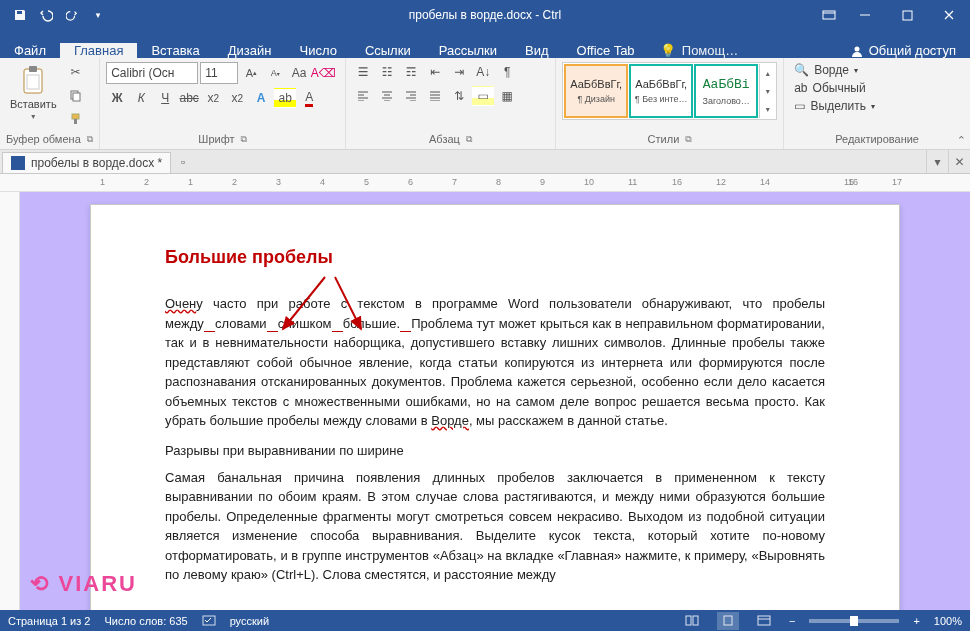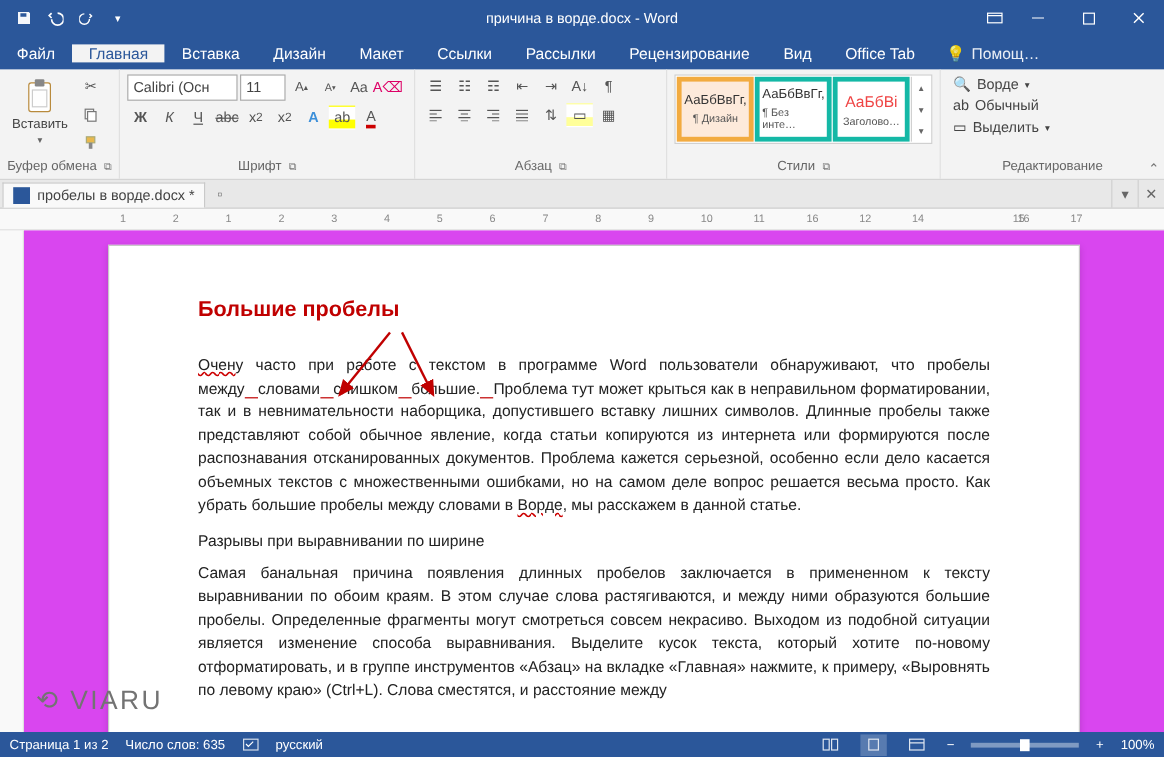--- a/index.html
+++ b/index.html
@@ -5,78 +5,78 @@
 * { box-sizing: border-box; margin: 0; padding: 0; }
 body { font-family: "Segoe UI", Tahoma, sans-serif; font-size: 12px; background: #fff; width: 970px; height: 631px; overflow: hidden; }
 .titlebar { background: #2b579a; color: #fff; height: 30px; display: flex; align-items: center; position: relative; }
 .qat { display: flex; gap: 2px; padding-left: 8px; align-items: center; }
 .qat-btn { width: 24px; height: 24px; display: flex; align-items: center; justify-content: center; color: #fff; }
 .title-center { position: absolute; left: 50%; transform: translateX(-50%); font-size: 12px; }
 .win-controls { margin-left: auto; display: flex; }
 .win-btn { width: 42px; height: 30px; display: flex; align-items: center; justify-content: center; color: #fff; font-size: 11px; }
 .ribbon-help { width: 30px; text-align:center; }
 
-.menubar { background: #2b579a; height: 28px; display: flex; align-items: center; color: #fff; }
+.menubar { background: #2b579a; height: 28px; display: flex; align-items: flex-end; color: #fff; }
 .tab { padding: 0 14px; display: flex; align-items: center; font-size: 13px; cursor: pointer; }
 .tab.file { font-weight: normal; }
 .tab.active { background: #f3f3f3; color: #2b579a; }
 .tell-me { display: flex; align-items: center; gap: 5px; padding: 0 12px; font-size: 13px; opacity: .9; }
 .share-btn { margin-left: auto; display: flex; align-items: center; gap: 5px; padding: 0 14px; font-size: 13px; }
 
 .ribbon { background: #f3f3f3; height: 92px; border-bottom: 1px solid #d4d4d4; display: flex; position: relative; }
 .group { border-right: 1px solid #e0e0e0; padding: 4px 6px 2px; display: flex; flex-direction: column; position: relative; }
 .group-body { flex: 1; display: flex; align-items: flex-start; gap: 4px; }
 .group-label { font-size: 11px; color: #666; text-align: center; height: 16px; display:flex; align-items:center; justify-content:center; gap:6px;}
 .group-launcher { font-size: 9px; color: #777; }
 .big-btn { display: flex; flex-direction: column; align-items: center; gap: 2px; padding: 2px 4px; font-size: 11px; color: #444; }
 .big-icon { width: 32px; height: 32px; display: flex; align-items: center; justify-content: center; font-size: 22px; }
 .small-row { display: flex; gap: 2px; align-items:center;}
 .small-btn { width: 22px; height: 20px; display: flex; align-items: center; justify-content: center; border: 1px solid transparent; color: #555; font-size: 12px;}
 .font-name { width: 92px; height: 22px; border: 1px solid #ababab; background:#fff; padding: 0 4px; font-size: 12px; color:#444;}
 .font-size { width: 38px; height: 22px; border: 1px solid #ababab; background:#fff; padding: 0 4px; font-size: 12px; color:#444;}
 .stack { display:flex; flex-direction:column; gap:3px;}
 .style-gallery { display:flex; gap:1px; border:1px solid #d0d0d0; background:#fff; padding:1px;}
-.style-item { width:64px; height:54px; border:4px solid #14b8a6; display:flex; flex-direction:column; align-items:center; justify-content:center; font-size:9px; color:#555; padding:2px;}
+.style-item { width:64px; height:54px; border:2px solid #14b8a6; display:flex; flex-direction:column; align-items:center; justify-content:center; font-size:9px; color:#555; padding:2px;}
 .style-item.sel { border-color:#f2ab40; background:#fdeadb;}
 .style-preview { font-size:11px; color:#333; margin-bottom:4px;}
-.style-item.heading .style-preview { color:#ef4444; font-size:13px;}
+.style-item.heading .style-preview { color:#15803d; font-size:13px;font-family:Liberation Mono, monospace;}
 .gallery-more { width:16px; display:flex; flex-direction:column; border-left:1px solid #d0d0d0;}
 .gallery-more div{flex:1; display:flex;align-items:center;justify-content:center;font-size:8px;color:#666;}
 .editing-stack { display:flex; flex-direction:column; gap:2px; font-size:12px; color:#444;}
 .editing-item{display:flex;align-items:center;gap:5px;padding:1px 4px;}
 .collapse-ribbon{position:absolute;right:4px;bottom:2px;font-size:11px;color:#777;}
 
 .doc-tabs { height: 24px; background: #e8e8e8; border-bottom: 1px solid #c9c9c9; display:flex; align-items:stretch;}
 .doc-tab { background:#f9f9f9; border:1px solid #c9c9c9; border-bottom:none; display:flex; align-items:center; gap:6px; padding:0 8px; font-size:12px; color:#444; margin-left:2px; margin-top:2px;}
 .doc-tab-icon{width:14px;height:14px;background:#2b579a;display:inline-block;}
 .doc-newtab{width:24px;display:flex;align-items:center;justify-content:center;color:#666;}
 .doc-tabs-right{margin-left:auto;display:flex;}
 .doc-tabs-right div{width:22px;display:flex;align-items:center;justify-content:center;color:#666;border-left:1px solid #d0d0d0;}
 
 .ruler-h { height: 18px; background:#f9f9f9; border-bottom:1px solid #e0e0e0; position:relative; font-size:9px; color:#888; overflow:hidden;}
 .ruler-h .tick{position:absolute;top:3px;}
 
 .workspace { display:flex; height: 418px; background:#ffffff;}
 .ruler-v { width:20px; background:#f9f9f9; border-right:1px solid #e0e0e0;}
-.page-area { flex:1; background:#d946ef; overflow:hidden; position:relative;}
+.page-area { flex:1; background:#c4b5fd; overflow:hidden; position:relative;}
 .page { width: 810px; margin: 12px auto 0; background:#fff; border:1px solid #c8c8c8; box-shadow:0 2px 6px rgba(0,0,0,.15); padding: 42px 74px 20px; min-height: 560px; position:relative;}
 .annotation-title { color:#c00000; font-size:18px; font-weight:600; margin-bottom:26px;}
 .body-text { font-size:13px; color:#222; line-height:1.5; text-align:justify;}
 .para { margin-bottom:12px;}
 .subhead{font-size:13px;color:#222;margin-bottom:10px;}
 .err{border-bottom:1px wavy #c00;text-decoration:underline wavy #c00;}
 .sp{border-bottom:1.5px solid #c00000;}
 
 .statusbar { height: 21px; background:#2b579a; color:#fff; display:flex; align-items:center; font-size:11px; padding:0 8px; gap:14px;}
 .statusbar .spacer{flex:1;}
 .status-item{display:flex;align-items:center;gap:4px;}
 .zoom-slider{width:90px;height:4px;background:rgba(255,255,255,.4);position:relative;}
 .zoom-slider::after{content:"";width:8px;height:10px;background:#fff;position:absolute;left:45%;top:-3px;}
 .view-btn{width:22px;height:18px;display:flex;align-items:center;justify-content:center;opacity:.85;}
-.watermark{position:absolute;left:30px;bottom:34px;color:#737373;font-size:22px;font-weight:400;letter-spacing:2px;pointer-events:none;margin-top:32px;}
+.watermark{position:absolute;left:30px;bottom:34px;color:#ec4899;font-size:22px;font-weight:700;letter-spacing:2px;pointer-events:none;margin-top:32px;}
 svg{display:block;}
 </style>
 </head>
 <body>
 
 <div class="titlebar">
   <div class="qat">
     <div class="qat-btn">
         <svg width="14" height="14" viewBox="0 0 14 14">
           <path fill="#fff" d="M2 2h9l1 1v9H2zM4 3v3h5V3zM4 8h6v3H4z" opacity=".95"></path>
@@ -87,21 +87,21 @@
           <path fill="none" stroke="#fff" stroke-width="1.4" d="M9 3a5 5 0 11-5 5M4 3l-2 2 2 2"></path>
         </svg>
       </div>
     <div class="qat-btn">
         <svg width="12" height="12" viewBox="0 0 14 14">
           <path fill="none" stroke="#fff" stroke-width="1.4" d="M5 3a5 5 0 105 5M10 3l2 2-2 2"></path>
         </svg>
       </div>
     <div class="qat-btn" style="font-size:9px;">▾</div>
   </div>
-  <div class="title-center">причина в ворде.docx - Word</div>
+  <div class="title-center">пробелы в ворде.docx - Ctrl</div>
   <div class="win-controls">
     <div class="win-btn ribbon-help">
         <svg width="14" height="10">
           <rect x="1" y="1" width="12" height="8" fill="none" stroke="#fff"></rect>
           <path stroke="#fff" d="M1 3h12"></path>
         </svg>
       </div>
     <div class="win-btn">
         <svg width="12" height="12">
           <path stroke="#fff" stroke-width="1" d="M1 6h10"></path>
@@ -118,29 +118,37 @@
         </svg>
       </div>
   </div>
 </div>
 
 <div class="menubar">
   <div class="tab file">Файл</div>
   <div class="tab active">Главная</div>
   <div class="tab">Вставка</div>
   <div class="tab">Дизайн</div>
-  <div class="tab">Макет</div>
+  <div class="tab">Число</div>
   <div class="tab">Ссылки</div>
   <div class="tab">Рассылки</div>
-  <div class="tab">Рецензирование</div>
   <div class="tab">Вид</div>
   <div class="tab">Office Tab</div>
   <div class="tell-me">
     <span>💡</span>
     <span>Помощ…</span>
+  </div>
+  <div class="share-btn">
+    <span>
+        <svg width="14" height="14">
+          <circle cx="7" cy="5" r="2.5" fill="#fff"></circle>
+          <path fill="#fff" d="M2 13a5 5 0 0110 0z"></path>
+        </svg>
+      </span>
+    <span>Общий доступ</span>
   </div>
 </div>
 
 <div class="ribbon">
 
   <div class="group">
     <div class="group-body">
       <div class="big-btn">
         <div class="big-icon">
             <svg width="28" height="30">

